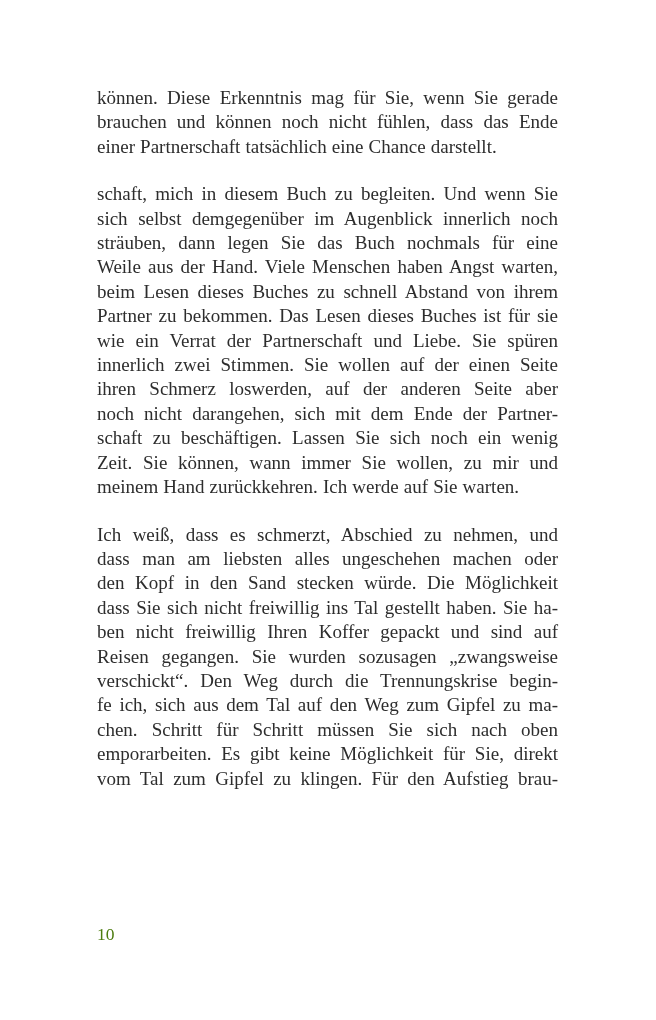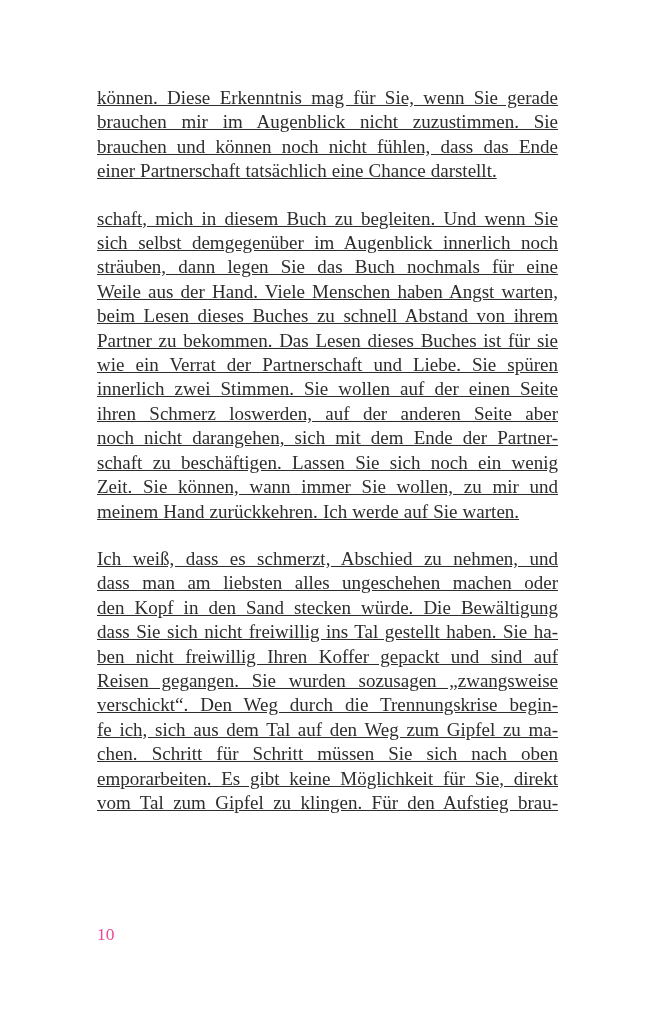--- a/index.html
+++ b/index.html
@@ -33,42 +33,40 @@
     margin: 0;
   }
   .paragraph + .paragraph {
     margin-top: 23px;
   }
   .line {
     text-align: justify;
     text-align-last: justify;
     white-space: normal;
     word-spacing: 0.02em;
-    text-decoration: underline;
   }
   .line.lastline {
     text-align-last: left;
   }
   .page-number {
     position: absolute;
     left: 97px;
     top: 922px;
     font-size: 17.5px;
     line-height: 24px;
-    color: #ec4899;
+    color: #4d7c0f;
   }
 </style>
 </head>
 <body>
 
 <div class="book-page">
   <div class="text-block" id="text-block">
       <div class="paragraph">
         <div class="line">können. Diese Erkenntnis mag für Sie, wenn Sie gerade</div>
-        <div class="line">brauchen mir im Augenblick nicht zuzustimmen. Sie</div>
         <div class="line">brauchen und können noch nicht fühlen, dass das Ende</div>
         <div class="line lastline">einer Partnerschaft tatsächlich eine Chance darstellt.</div>
       </div>
       <div class="paragraph">
         <div class="line">schaft, mich in diesem Buch zu begleiten. Und wenn Sie</div>
         <div class="line">sich selbst demgegenüber im Augenblick innerlich noch</div>
         <div class="line">sträuben, dann legen Sie das Buch nochmals für eine</div>
         <div class="line">Weile aus der Hand. Viele Menschen haben Angst warten,</div>
         <div class="line">beim Lesen dieses Buches zu schnell Abstand von ihrem</div>
         <div class="line">Partner zu bekommen. Das Lesen dieses Buches ist für sie</div>
@@ -76,21 +74,21 @@
         <div class="line">innerlich zwei Stimmen. Sie wollen auf der einen Seite</div>
         <div class="line">ihren Schmerz loswerden, auf der anderen Seite aber</div>
         <div class="line">noch nicht darangehen, sich mit dem Ende der Partner-</div>
         <div class="line">schaft zu beschäftigen. Lassen Sie sich noch ein wenig</div>
         <div class="line">Zeit. Sie können, wann immer Sie wollen, zu mir und</div>
         <div class="line lastline">meinem Hand zurückkehren. Ich werde auf Sie warten.</div>
       </div>
       <div class="paragraph">
         <div class="line">Ich weiß, dass es schmerzt, Abschied zu nehmen, und</div>
         <div class="line">dass man am liebsten alles ungeschehen machen oder</div>
-        <div class="line">den Kopf in den Sand stecken würde. Die Bewältigung</div>
+        <div class="line">den Kopf in den Sand stecken würde. Die Möglichkeit</div>
         <div class="line">dass Sie sich nicht freiwillig ins Tal gestellt haben. Sie ha-</div>
         <div class="line">ben nicht freiwillig Ihren Koffer gepackt und sind auf</div>
         <div class="line">Reisen gegangen. Sie wurden sozusagen „zwangsweise</div>
         <div class="line">verschickt“. Den Weg durch die Trennungskrise begin-</div>
         <div class="line">fe ich, sich aus dem Tal auf den Weg zum Gipfel zu ma-</div>
         <div class="line">chen. Schritt für Schritt müssen Sie sich nach oben</div>
         <div class="line">emporarbeiten. Es gibt keine Möglichkeit für Sie, direkt</div>
         <div class="line">vom Tal zum Gipfel zu klingen. Für den Aufstieg brau-</div>
       </div>
     </div>

